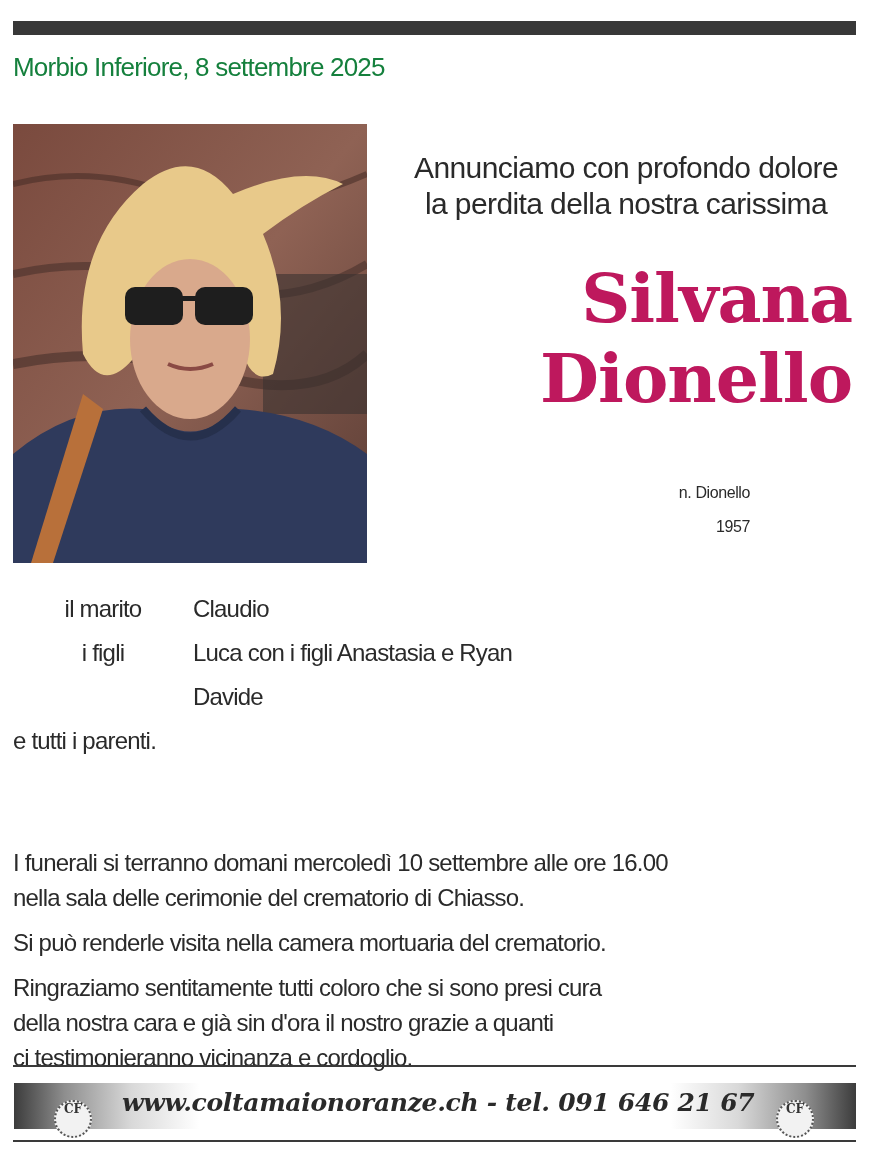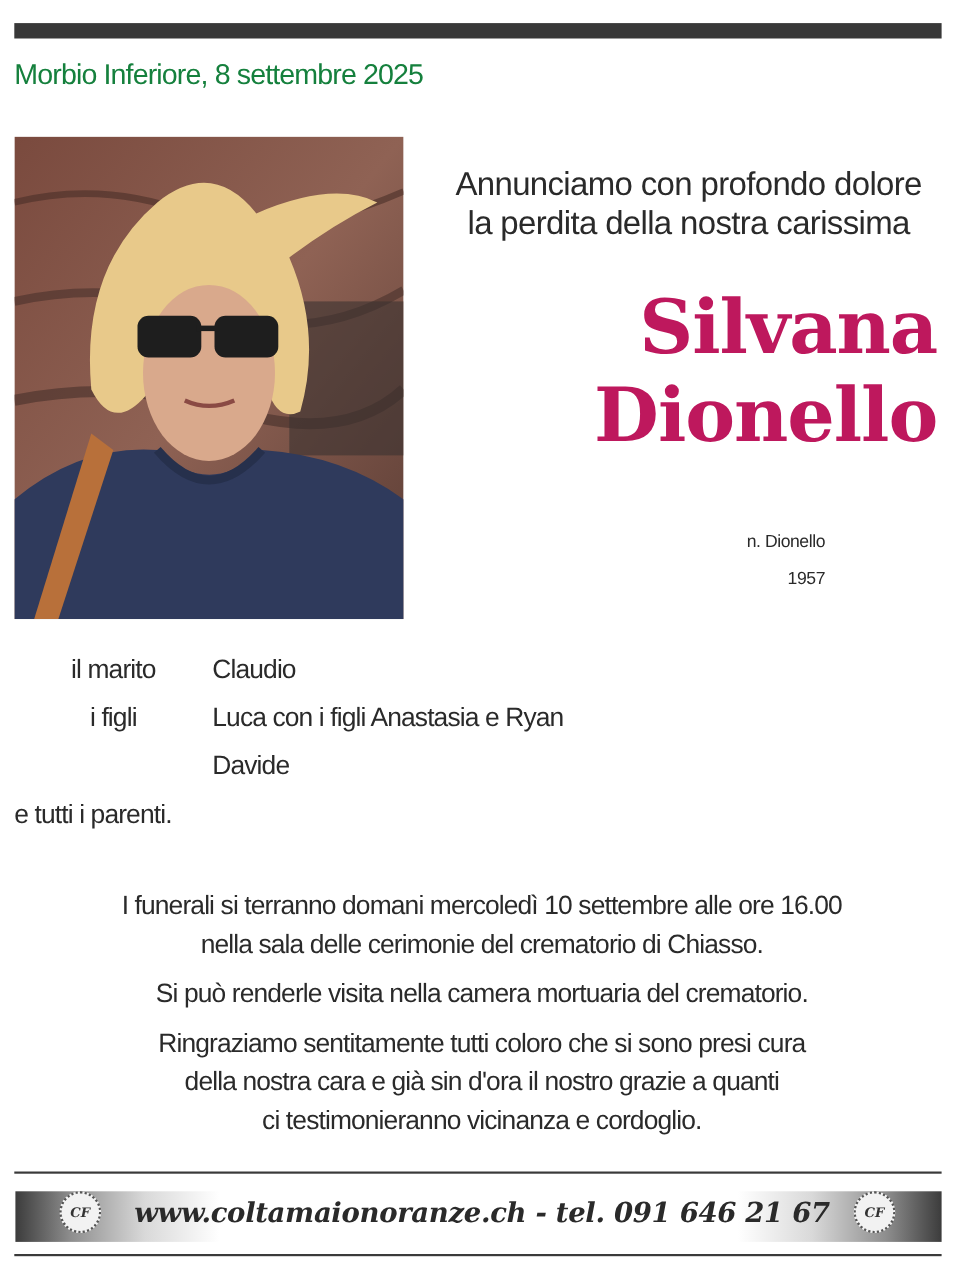--- a/index.html
+++ b/index.html
@@ -11,27 +11,27 @@
   .photo svg { display: block; width: 100%; height: 100%; }
   .intro { position: absolute; left: 400px; top: 150px; width: 452px; text-align: center; font-size: 30px; line-height: 36px; letter-spacing: -0.6px; color: #2a2a2a; }
   .name { position: absolute; left: 400px; top: 258px; width: 452px; text-align: right;
           font-family: "DejaVu Serif", "Liberation Serif", serif; font-weight: bold; font-size: 68px; line-height: 80px; color: #be185d; letter-spacing: -1px; }
   .maiden { position: absolute; left: 500px; top: 476px; width: 250px; text-align: right; font-size: 16px; line-height: 34px; color: #2a2a2a; letter-spacing: -0.4px; }
   .family { position: absolute; left: 13px; top: 590px; font-size: 24px; letter-spacing: -0.8px; color: #2a2a2a; text-align: center; }
   .family .row { position: relative; height: 44px; line-height: 38px; white-space: nowrap; }
   .family .rel { position: absolute; left: 0; width: 180px; }
   .family .who { position: absolute; left: 180px; }
   .family .closing { line-height: 38px; white-space: nowrap; }
-  .body-text { position: absolute; left: 13px; top: 806px; width: 850px; font-size: 24px; letter-spacing: -0.8px; color: #2a2a2a; text-align: center; }
+  .body-text { position: absolute; left: 13px; top: 845px; width: 850px; font-size: 24px; letter-spacing: -0.8px; color: #2a2a2a; }
   .body-text p { margin: 0 0 10px 0; line-height: 35px; white-space: pre-line; }
   .rule { position: absolute; left: 13px; width: 843px; height: 2px; background: #3a3a3a; }
   .banner { position: absolute; left: 14px; top: 1083px; width: 842px; height: 46px; display: flex; align-items: center;
             background: linear-gradient(to right, #3c3c3c 0%, #8e8e8e 6%, #d9d9d9 14%, #ffffff 22%, #ffffff 78%, #d9d9d9 86%, #8e8e8e 94%, #3c3c3c 100%); }
-  .seal { position: absolute; top: 0; width: 38px; height: 38px; border-radius: 50%; background: #f2f2f2;
-          border: 2px dotted #555; box-sizing: border-box; display: flex; align-items: center; justify-content: center; font-style: italic; }
+  .seal { position: absolute; top: 17px; width: 38px; height: 38px; border-radius: 50%; background: #f2f2f2;
+          border: 2px dotted #555; box-sizing: border-box; display: flex; justify-content: center; }
   .seal span { font-family: "DejaVu Serif", serif; font-size: 12px; font-weight: bold; color: #333; }
   .seal.left { left: 40px; }
   .seal.right { left: 762px; }
   .banner-text { position: absolute; left: 108px; top: 5px; width: 640px; text-align: left;
                  font-family: "DejaVu Serif", "Liberation Serif", serif; font-style: italic; font-weight: bold; font-size: 25px; color: #2a2a2a; white-space: nowrap; letter-spacing: -0.3px; }
 </style>
 </head>
 <body>
 
 <div class="top-bar"></div>

